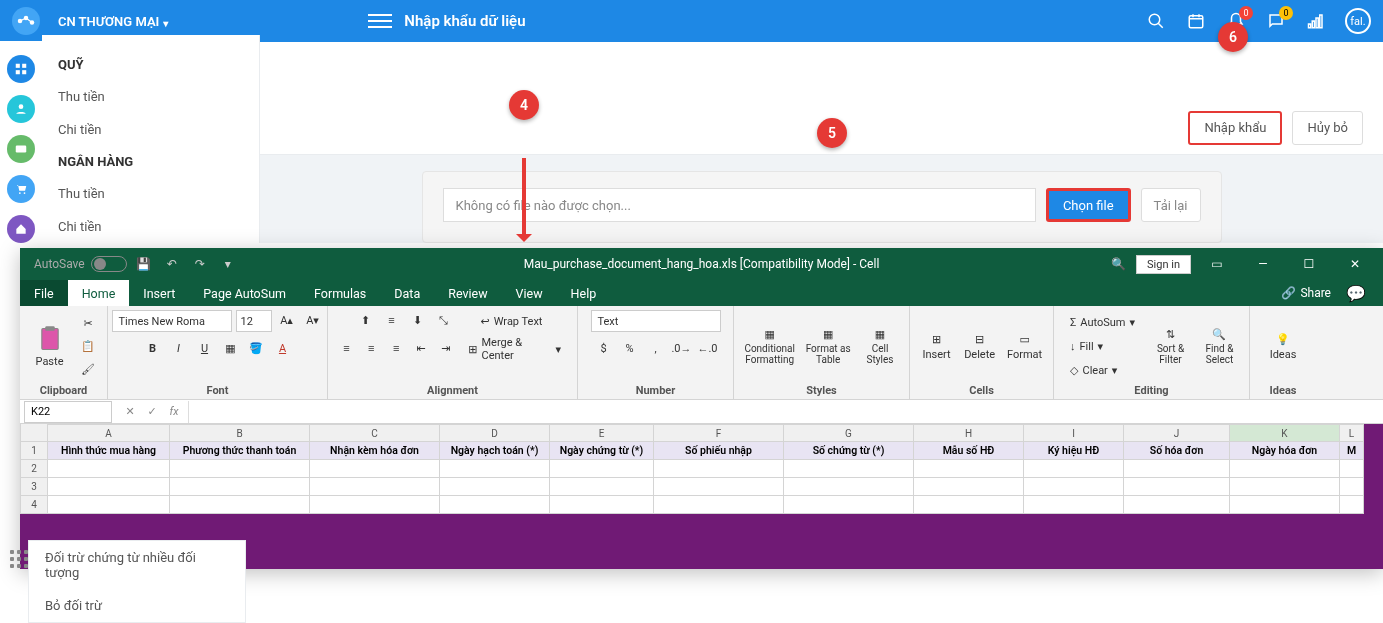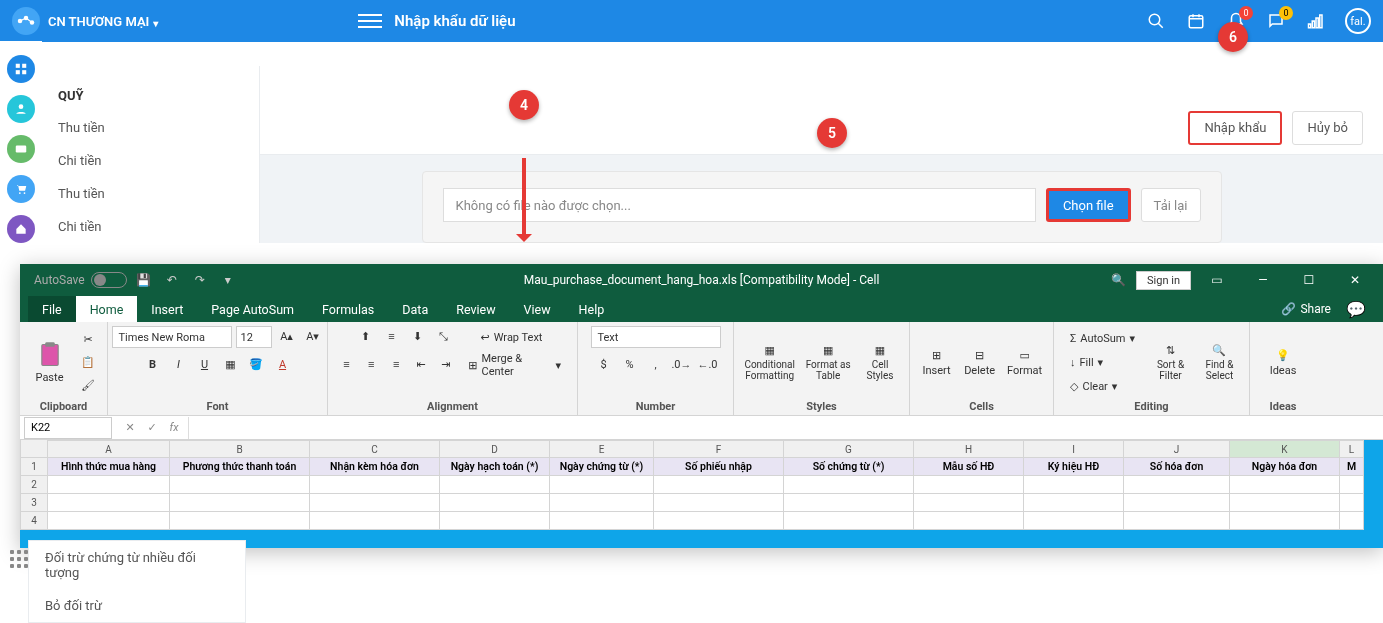--- a/index.html
+++ b/index.html
@@ -2,21 +2,21 @@
 <html><head>
 <meta charset="utf-8">
 <style>
 * { margin: 0; padding: 0; box-sizing: border-box; font-family: -apple-system, BlinkMacSystemFont, "Segoe UI", Roboto, sans-serif; }
 body { width: 1383px; height: 623px; overflow: hidden; background: #fff; position: relative; }
 
 
 .webapp-header { height: 42px; background: #1e88e5; display: flex; align-items: center; color: #fff; padding: 0 12px; }
 .webapp-logo { width: 28px; height: 28px; background: #42a5f5; border-radius: 50%; display: flex; align-items: center; justify-content: center; margin-right: 8px; }
 .webapp-logo svg { width: 18px; height: 14px; }
-.webapp-org { font-size: 13px; font-weight: 600; display: flex; align-items: flex-end; cursor: pointer; }
+.webapp-org { font-size: 13px; font-weight: 600; display: flex; align-items: flex-end; cursor: pointer; margin-left: 10px; }
 .webapp-org .chev { margin-left: 4px; font-size: 10px; }
 .webapp-burger { margin-left: 200px; width: 24px; height: 24px; display: flex; flex-direction: column; justify-content: center; gap: 4px; cursor: pointer; }
 .webapp-burger span { height: 2px; background: #fff; }
 .webapp-title { margin-left: 12px; font-size: 15px; font-weight: 600; }
 .webapp-header-right { margin-left: auto; display: flex; align-items: center; gap: 18px; }
 .hdr-icon { width: 22px; height: 22px; display: flex; align-items: center; justify-content: center; cursor: pointer; position: relative; color: #fff; }
 .hdr-icon svg { width: 18px; height: 18px; stroke: #fff; fill: none; stroke-width: 2; }
 .badge-red { position: absolute; top: -4px; right: -6px; min-width: 14px; height: 14px; background: #f44336; border-radius: 7px; font-size: 9px; display: flex; align-items: center; justify-content: center; color: #fff; }
 .badge-yellow { position: absolute; top: -4px; right: -6px; min-width: 14px; height: 14px; background: #ffc107; border-radius: 7px; font-size: 9px; display: flex; align-items: center; justify-content: center; color: #000; }
 .avatar { width: 26px; height: 26px; border-radius: 50%; border: 2px solid #fff; display: flex; align-items: center; justify-content: center; font-size: 11px; background: transparent; }
@@ -42,33 +42,33 @@
 .import-input { flex: 1; height: 34px; border: 1px solid #ddd; background: #fff; padding: 0 12px; font-size: 13px; color: #888; display: flex; align-items: center; }
 .btn-choose { height: 34px; padding: 0 14px; background: #1e88e5; color: #fff; border: 3px solid #e53935; font-size: 13px; cursor: pointer; border-radius: 3px; }
 .btn-reload { height: 34px; padding: 0 12px; border: 1px solid #ddd; background: #fff; color: #888; font-size: 13px; border-radius: 3px; cursor: pointer; }
 
 
 .marker { position: absolute; width: 30px; height: 30px; background: #e53935; color: #fff; border-radius: 50%; display: flex; align-items: center; justify-content: center; font-size: 14px; font-weight: 600; z-index: 50; box-shadow: 0 2px 4px rgba(0,0,0,.3); }
 .arrow-down { position: absolute; width: 4px; background: #e53935; z-index: 40; }
 .arrow-down::after { content: ''; position: absolute; bottom: -10px; left: -6px; border: 8px solid transparent; border-top-color: #e53935; }
 
 
-.excel { position: absolute; left: 20px; top: 264px; width: 1363px; height: 284px; background: #0ea5e9; box-shadow: 0 4px 20px rgba(0,0,0,.25); }
+.excel { position: absolute; left: 20px; top: 248px; width: 1363px; height: 321px; background: #701a75; box-shadow: 0 4px 20px rgba(0,0,0,.25); }
 .excel-title { height: 32px; background: #0f5c3e; color: #ccc; display: flex; align-items: center; font-size: 12px; position: relative; }
 .excel-title .left { display: flex; align-items: center; gap: 6px; padding-left: 14px; }
 .autosave { display: flex; align-items: center; gap: 6px; color: #aaa; }
 .autosave .toggle { width: 36px; height: 16px; border: 1px solid #888; border-radius: 8px; position: relative; }
 .autosave .toggle::after { content: ''; position: absolute; left: 2px; top: 1px; width: 12px; height: 12px; border-radius: 50%; background: #888; }
 .qat-icon { width: 22px; height: 22px; display: flex; align-items: center; justify-content: center; color: #ccc; cursor: pointer; }
 .excel-title .center { position: absolute; left: 50%; transform: translateX(-50%); color: #fff; font-size: 12px; }
 .excel-title .right { margin-left: auto; display: flex; align-items: center; gap: 6px; padding-right: 8px; }
 .signin-btn { background: #fff; color: #333; padding: 2px 10px; border: 1px solid #ccc; font-size: 11px; cursor: pointer; }
 .win-btn { width: 40px; height: 32px; display: flex; align-items: center; justify-content: center; cursor: pointer; color: #fff; }
 
-.excel-tabs { height: 26px; background: #0f5c3e; display: flex; align-items: flex-end; padding-left: 8px; }
+.excel-tabs { height: 26px; background: #0f5c3e; display: flex; align-items: flex-end; padding-left: 0; }
 .excel-tab { height: 26px; padding: 0 14px; color: #fff; font-size: 12.5px; display: flex; align-items: center; cursor: pointer; }
 .excel-tab.file { background: #0a4a31; }
 .excel-tab.active { background: #fff; color: #0f5c3e; }
 .excel-tabs-right { margin-left: auto; display: flex; align-items: center; gap: 14px; padding-right: 16px; height: 26px; }
 .share-btn { color: #fff; font-size: 12px; display: flex; align-items: center; gap: 4px; cursor: pointer; }
 
 .ribbon { height: 94px; background: #f3f3f3; border-bottom: 1px solid #d4d4d4; display: flex; font-size: 11px; color: #333; }
 .ribbon-group { border-right: 1px solid #d4d4d4; display: flex; flex-direction: column; padding: 4px 8px 2px; }
 .ribbon-group .body { flex: 1; display: flex; align-items: center; gap: 6px; }
 .ribbon-group .label { text-align: center; font-size: 11px; color: #555; padding-top: 1px; height: 14px; font-weight: bold; }
@@ -201,20 +201,21 @@
         <svg viewBox="0 0 24 24">
           <path d="M4 12l8-8 8 8v8H4z"></path>
         </svg>
       </div>
   </div>
 
   <div class="sidebar">
     <div class="sidebar-heading">QUỸ</div>
     <div class="sidebar-item">Thu tiền</div>
     <div class="sidebar-item">Chi tiền</div>
+    <div class="sidebar-heading">NGÂN HÀNG</div>
     <div class="sidebar-item">Thu tiền</div>
     <div class="sidebar-item">Chi tiền</div>
   </div>
 
   <div class="main">
     <div class="main-toolbar">
       <button class="btn primary-outline">Nhập khẩu</button>
       <button class="btn">Hủy bỏ</button>
     </div>
     <div class="import-panel">

